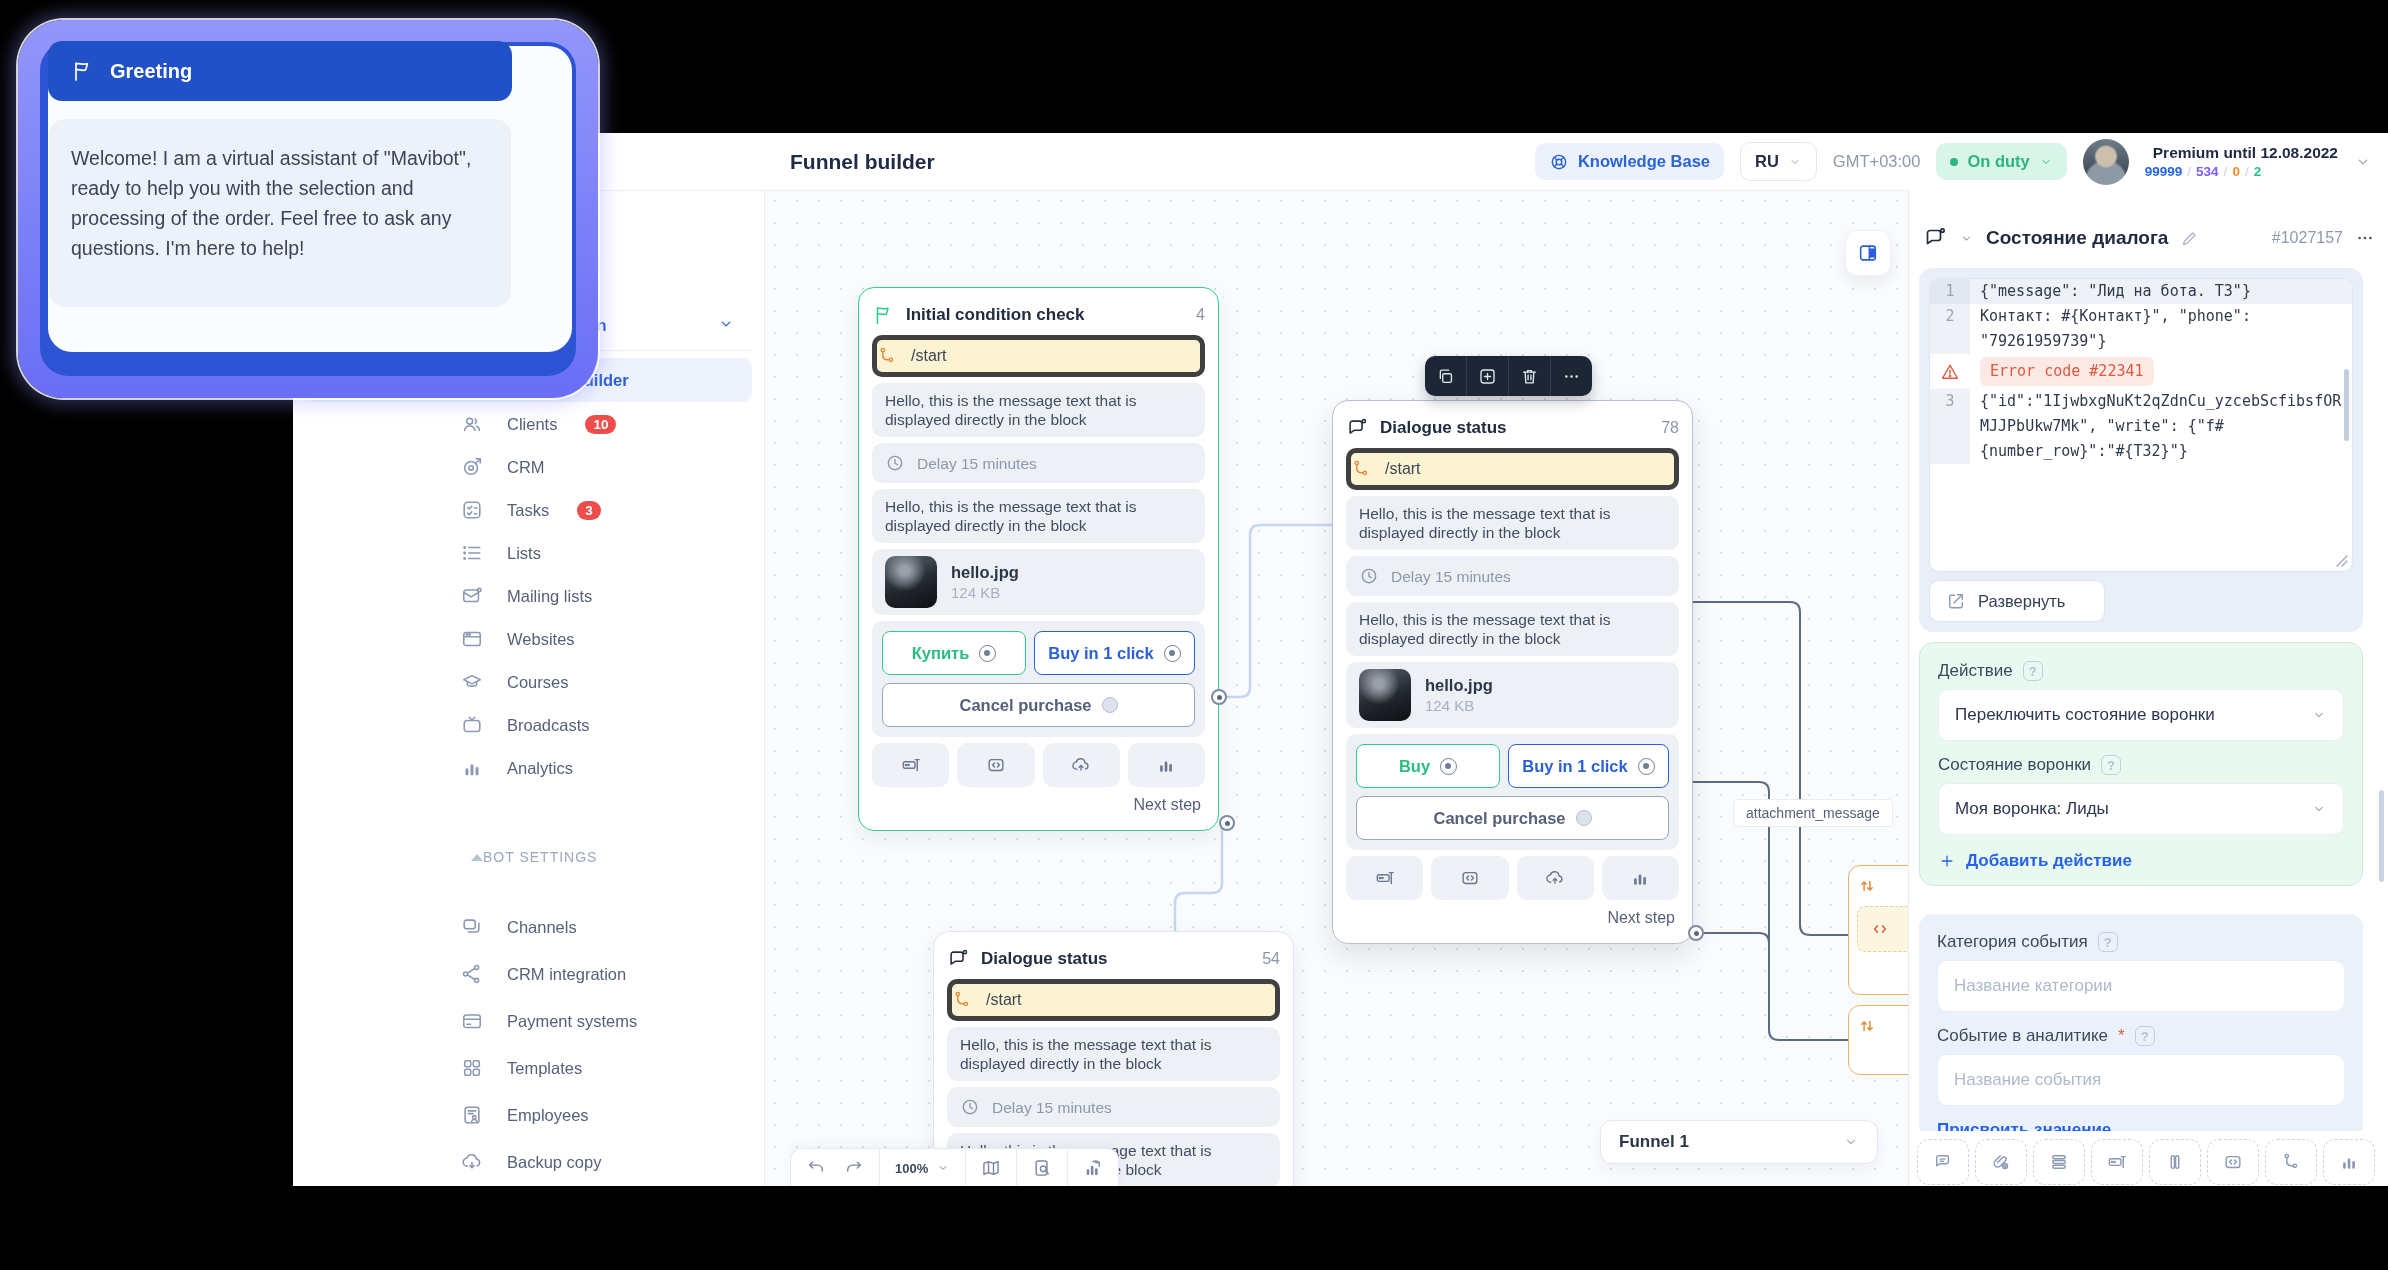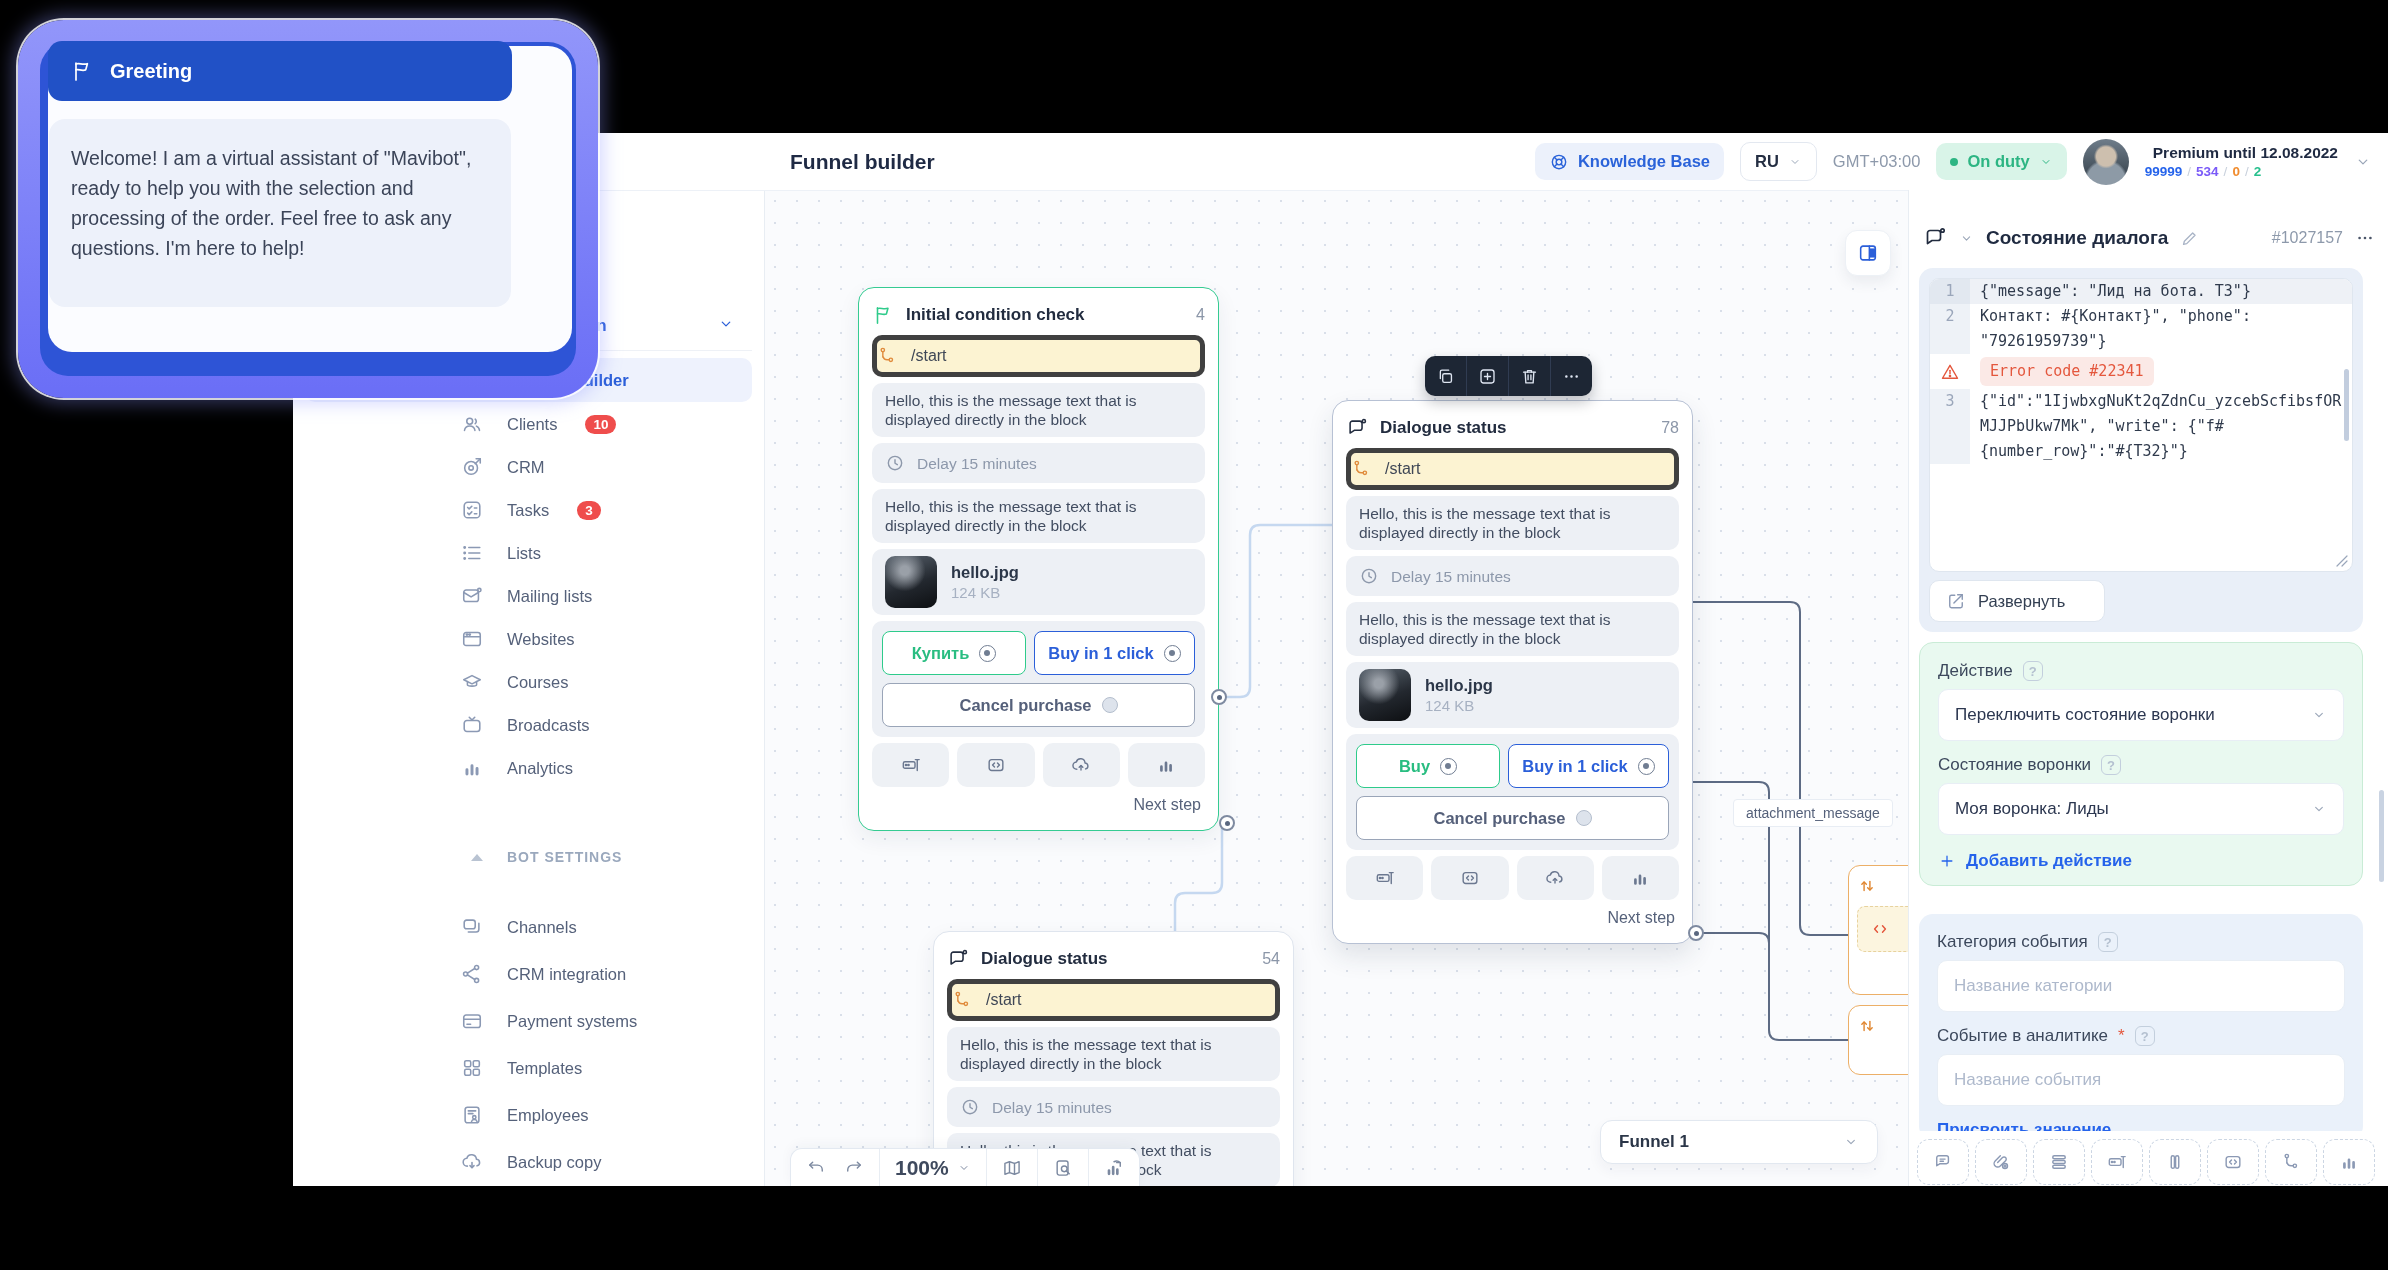--- a/index.html
+++ b/index.html
@@ -36,22 +36,22 @@
   .srow{position:absolute;left:168px;width:300px;height:44px;display:flex;align-items:center;gap:24px;
         font-size:16.5px;color:#55617a;}
   .srow .sic{color:#8b99b4;width:22px;height:22px;flex:0 0 22px;}
   .badge{background:#ef4d4c;color:#fff;font-size:13.5px;font-weight:700;border-radius:10px;padding:2px 8px;margin-left:4px;}
   .badge:empty{display:none;}
   #grp{left:222px;top:115px;height:40px;display:flex;align-items:center;font-size:16.5px;font-weight:700;color:#2b5fd9;}
   #grpchev{left:424px;top:125px;color:#2b5fd9;}
   .sdiv{position:absolute;left:12px;width:447px;height:1px;background:#eef1f6;}
   #active{left:12px;top:168px;width:447px;height:44px;background:#eef2fd;border-radius:10px;}
   #active span{position:absolute;left:210px;line-height:44px;font-size:16.5px;font-weight:600;color:#2b5fd9;}
-  #botset{left:178px;top:645px;width:300px;height:44px;display:flex;align-items:center;gap:24px;
-          font-size:14px;font-weight:700;letter-spacing:1px;color:#9aa8bd;}
+  #botset{left:178px;top:645px;width:300px;height:44px;display:flex;align-items:center;
+          font-size:14px;font-weight:400;letter-spacing:1px;color:#9aa8bd;}
   .tri{width:0;height:0;border-left:6px solid transparent;border-right:6px solid transparent;border-bottom:7px solid #b9c3d2;}
 
   
   #canvas{left:471px;top:57px;width:1144px;height:996px;background:#fafbfd;overflow:hidden;
     background-image:radial-gradient(#d9dfe9 1.3px,transparent 1.3px);background-size:22px 22px;}
   #wires{left:0;top:0;z-index:1;}
   .wlab{left:969px;top:609px;background:#fff;border:1px solid #e8edf4;border-radius:4px;height:26px;line-height:26px;
         padding:0 12px;font-size:14px;color:#55617a;z-index:2;}
   .port{position:absolute;width:16px;height:16px;border-radius:50%;background:#fff;border:2px solid #7e8aa0;box-sizing:border-box;z-index:4;}
   .port::after{content:"";position:absolute;left:3.5px;top:3.5px;width:5px;height:5px;border-radius:50%;background:#5b6880;}
@@ -98,21 +98,21 @@
   .mini{position:absolute;width:150px;background:#fff;border:1.5px solid #ecaf67;border-radius:12px;z-index:3;
         box-sizing:border-box;padding:8px;display:flex;flex-direction:column;gap:8px;}
   .mini .mhead{display:flex;align-items:center;gap:10px;height:24px;color:#e0862f;}
   .dashamber{background:#fcf5df;border:1.5px dashed #e7d29e;border-radius:8px;height:46px;display:flex;align-items:center;
              justify-content:flex-start;padding-left:12px;color:#e4573d;box-sizing:border-box;}
 
   #ctoolbar{left:26px;top:958px;height:38px;background:#fff;border:1px solid #e3e9f1;border-bottom:none;
             border-radius:12px 12px 0 0;display:flex;align-items:center;z-index:5;box-shadow:0 -4px 12px rgba(35,48,74,.04);}
   #ctoolbar .tcell{display:flex;align-items:center;gap:8px;padding:0 15px;color:#7c89a0;height:100%;}
   #ctoolbar .tsep{width:1px;height:100%;background:#e8edf3;}
-  #ctoolbar .zoomtxt{font-size:21px;color:#3f4a5e;font-weight:600;}
+  #ctoolbar .zoomtxt{font-size:13px;color:#3f4a5e;font-weight:600;}
 
   #funnelsel{left:836px;top:930px;width:278px;height:44px;background:#fff;border:1px solid #e2e8f0;border-radius:12px;
              display:flex;align-items:center;justify-content:space-between;padding:0 18px;box-sizing:border-box;z-index:5;
              font-size:17px;font-weight:600;color:#2b3648;box-shadow:0 6px 14px rgba(35,48,74,.05);}
   #expandbtn{left:1081px;top:40px;width:44px;height:44px;background:#fff;border:1px solid #edf1f6;border-radius:12px;
              display:flex;align-items:center;justify-content:center;color:#2b5fd9;z-index:5;box-shadow:0 6px 14px rgba(35,48,74,.08);}
 
   
   #panel{left:1615px;top:57px;width:480px;height:996px;background:#fff;border-left:1px solid #e8edf3;z-index:6;}
   #phead{left:0;top:26px;width:480px;height:44px;display:flex;align-items:center;gap:12px;padding:0 14px;box-sizing:border-box;}

